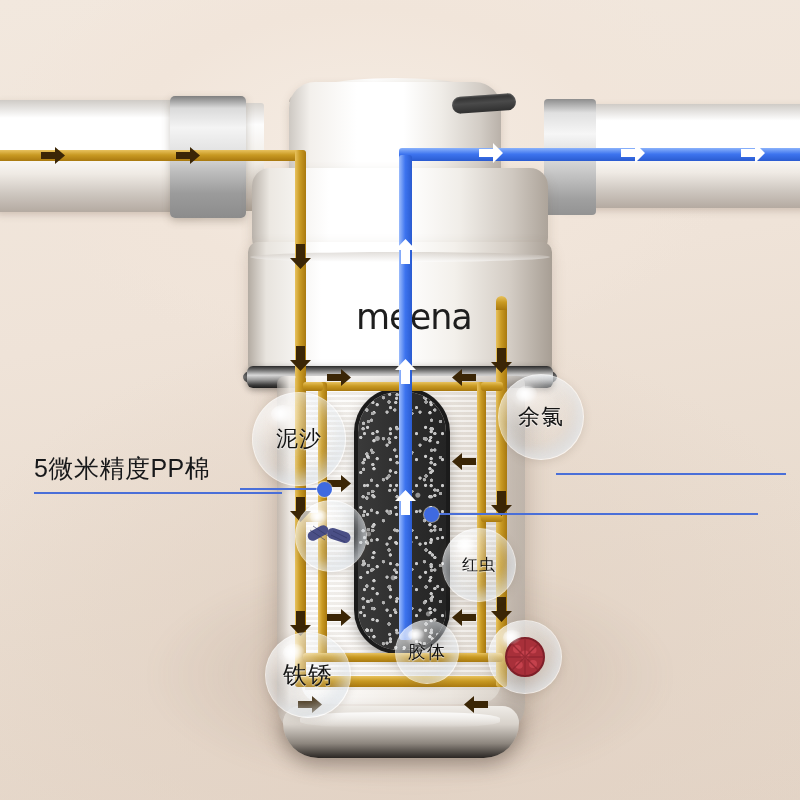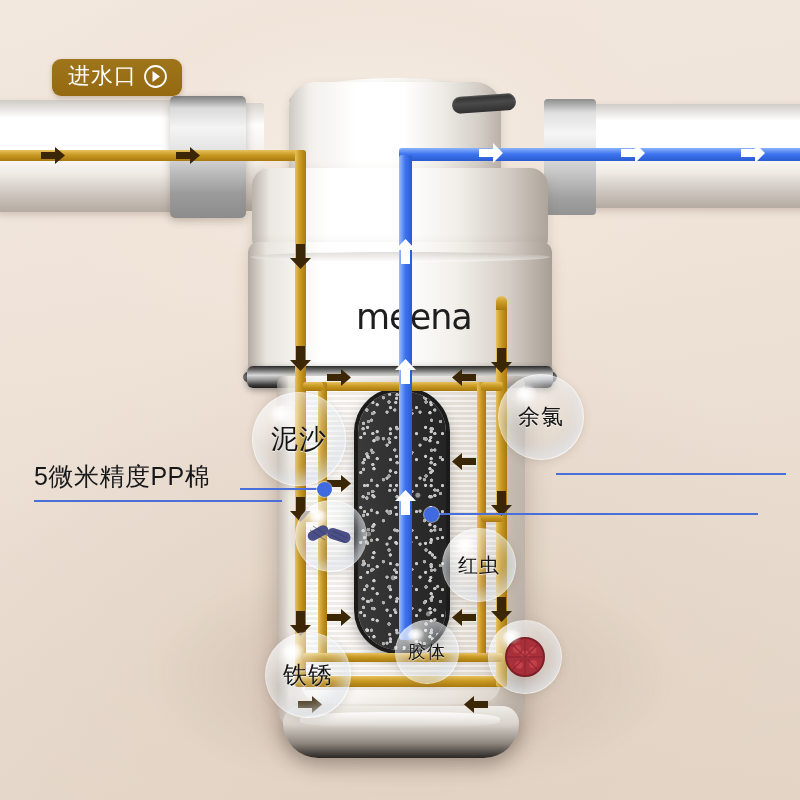--- a/index.html
+++ b/index.html
@@ -197,31 +197,31 @@
 
   
   .bubble{
     position:absolute;border-radius:50%;
     background:
       radial-gradient(circle at 30% 24%, rgba(255,255,255,.95) 0%, rgba(255,255,255,.45) 16%, rgba(226,236,244,.22) 38%, rgba(255,255,255,.05) 58%, rgba(255,255,255,.18) 78%, rgba(255,255,255,.5) 100%);
     box-shadow:inset 0 0 22px rgba(255,255,255,.75), inset -6px -8px 18px rgba(150,170,190,.35), 0 2px 8px rgba(110,95,80,.18);
     border:1px solid rgba(255,255,255,.6);
     display:flex;align-items:center;justify-content:center;
   }
-  .bubble .lbl{color:#141414;font-size:27px;letter-spacing:1px;text-shadow:0 1px 1px rgba(255,255,255,.8);}
+  .bubble .lbl{color:#141414;font-size:22px;letter-spacing:1px;text-shadow:0 1px 1px rgba(255,255,255,.8);}
   .bubble.small .lbl{font-size:19px;}
   .bubble .gl{position:absolute;left:20%;top:13%;width:26%;height:20%;border-radius:50%;
     background:radial-gradient(ellipse at 40% 40%, rgba(255,255,255,.95), rgba(255,255,255,0) 70%);}
 
   
   .callout{position:absolute;}
   .co-title{font-size:25px;color:#17181a;letter-spacing:.5px;white-space:nowrap;}
   .co-rule{height:2px;background:#4a6fd8;margin:7px 0 9px;}
   .co-body{font-size:17px;color:#3a3a3a;line-height:1.45;white-space:pre-line;}
-  #callout-left{left:34px;top:452px;width:250px;margin-top:8px;}
+  #callout-left{left:34px;top:452px;width:250px;}
   #callout-left .co-rule{width:248px;}
   #callout-right{left:556px;top:466px;width:230px;text-align:right;}
   #callout-right .co-rule{width:230px;}
 
   .leader{position:absolute;height:2px;background:#4a6fd8;}
   .leaddot{position:absolute;width:15px;height:15px;border-radius:50%;background:#3f6ae0;
     box-shadow:0 0 0 1px rgba(255,255,255,.5);}
 </style>
 </head>
 <body>
@@ -426,21 +426,21 @@
         <line x1="7" y1="14" x2="22" y2="24"></line>
           <line x1="10" y1="10" x2="25" y2="20"></line>
         <line x1="30" y1="15" x2="44" y2="22"></line>
           <line x1="28" y1="19" x2="42" y2="26"></line>
       </g>
     </svg>
   </div>
 
   <div class="bubble small" id="bubble-redworm" style="left:442px;top:528px;width:72px;height:72px;">
     <span class="gl"></span>
-    <span class="lbl" style="font-size:20px;">红虫</span>
+    <span class="lbl" style="font-size:16px;">红虫</span>
   </div>
 
   <div class="bubble small" id="bubble-colloid" style="left:395px;top:620px;width:62px;height:62px;">
     <span class="gl"></span>
     <span class="lbl" style="font-size:18px;text-align:center;">胶体</span>
   </div>
 
   <div class="bubble" id="bubble-rust" style="left:265px;top:632px;width:84px;height:84px;text-align:center;">
     <span class="gl"></span>
     <span class="lbl" style="font-size:24px;">铁锈</span>
@@ -475,24 +475,15 @@
 
   <div class="callout" id="callout-left">
     <div class="co-title">5微米精度PP棉</div>
     <div class="co-rule"></div>
   </div>
 
   <div class="callout" id="callout-right">
     <div class="co-rule"></div>
   </div>
 
-  <div class="badge" id="badge-in">
-    <span class="txt">进水口</span>
-    <span>
-      <svg width="25" height="25" viewBox="0 0 25 25">
-        <circle cx="12.5" cy="12.5" r="10.5" fill="none" stroke="#ffffff" stroke-width="1.8"></circle>
-        <path d="M9.5 7 L17 12.5 L9.5 18 Z" fill="#ffffff"></path>
-      </svg>
-    </span>
-  </div>
 
 
 </div>
 
 </body></html>

